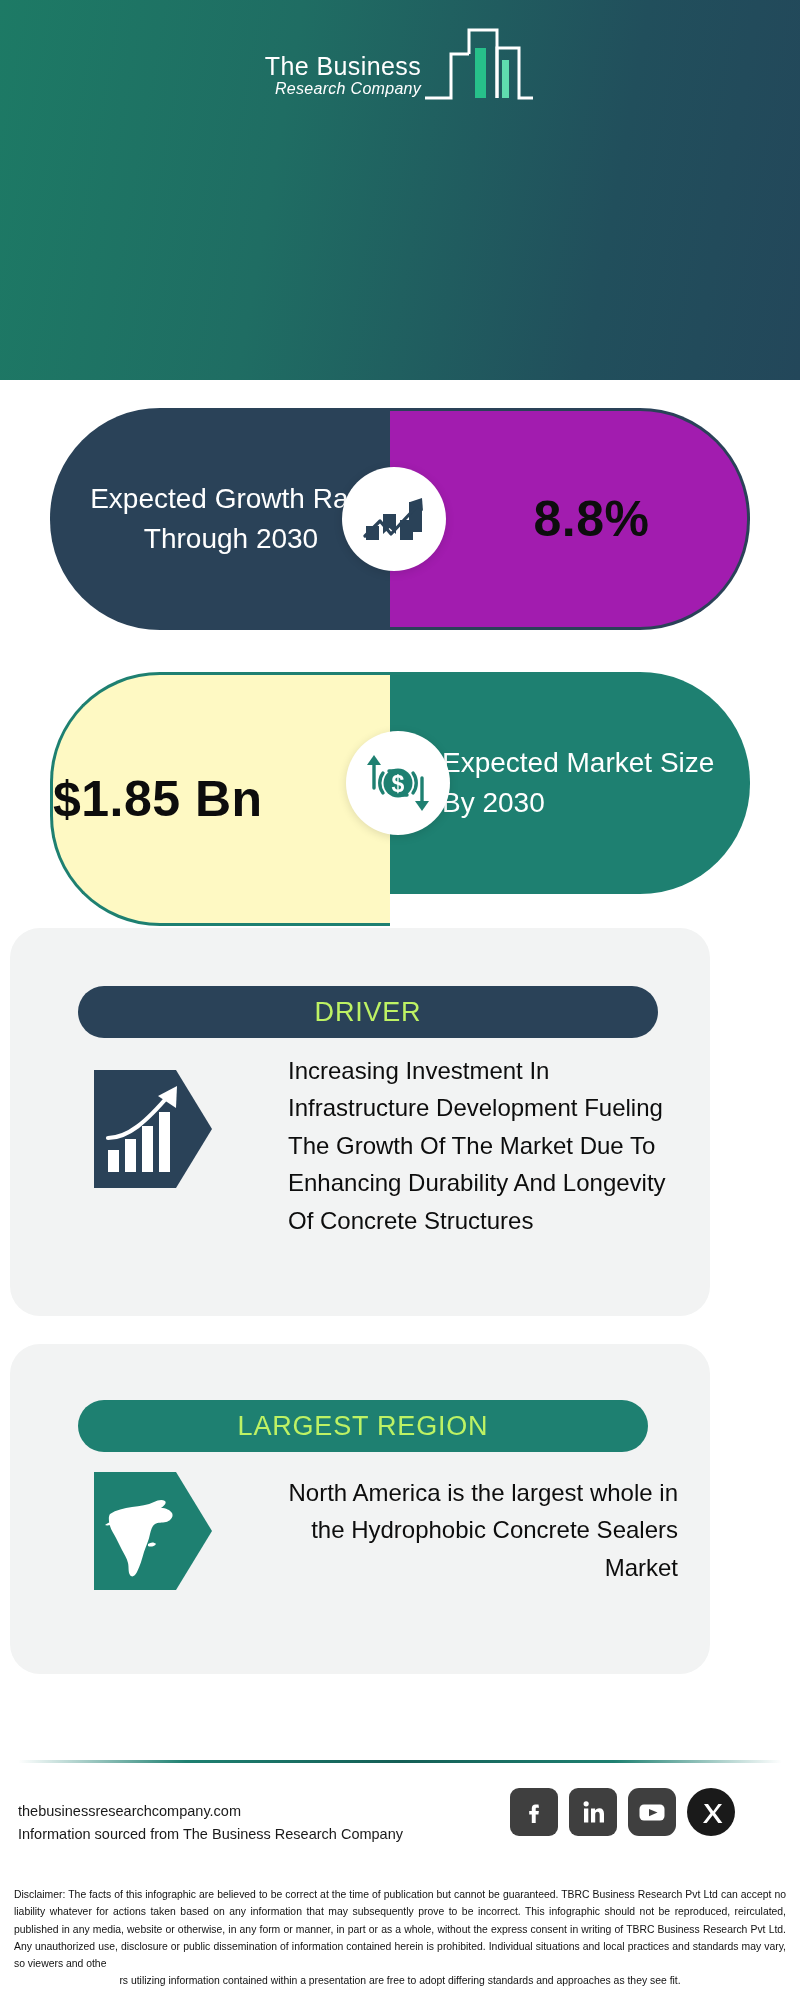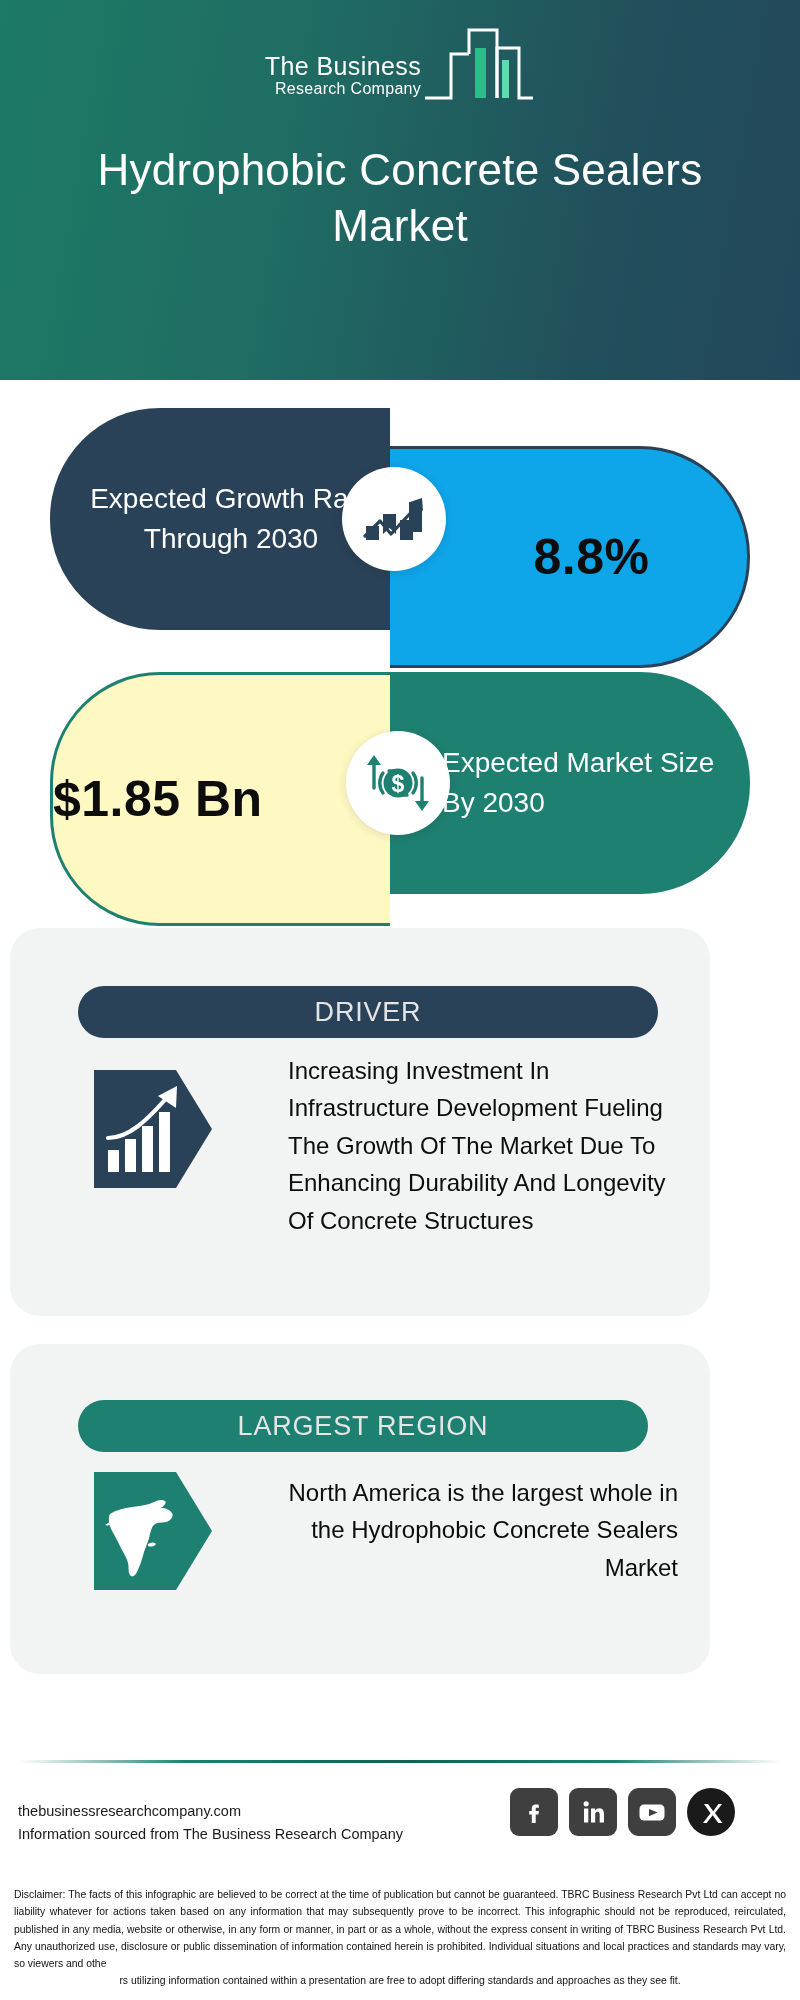--- a/index.html
+++ b/index.html
@@ -23,21 +23,21 @@
     display: flex; justify-content: center; align-items: flex-end;
   }
   .logo { display: flex; align-items: flex-end; gap: 0px; }
   .logo-text { text-align: right; padding-bottom: 4px; }
   .logo-line1 {
     color: #ffffff; font-size: 25px; letter-spacing: .4px;
     font-weight: 400; line-height: 1.05; white-space: nowrap;
   }
   .logo-line2 {
     color: #ffffff; font-size: 16px; letter-spacing: .3px;
-    font-weight: 400; line-height: 1.2; white-space: nowrap;
+    font-weight: 400; line-height: 1.2; white-space: nowrap; font-style: italic;
   }
   .logo-mark { position: relative; width: 112px; height: 76px; margin-left: 2px; }
   .logo-mark svg { display:block; }
 
   .hero-title {
     position: absolute; top: 142px; left: 0; width: 800px;
     text-align: center; color: #ffffff;
     font-size: 44px; font-weight: 400; line-height: 1.28;
     letter-spacing: .2px; padding: 0 60px;
   }
@@ -54,27 +54,26 @@
     border-radius: 110px 0 0 110px;
     display: flex; align-items: center; justify-content: center;
     padding-left: 22px;
   }
   .stat1-left .label {
     color: #ffffff; font-size: 28px; line-height: 1.42; text-align: center;
     font-weight: 400;
   }
   .stat1-right {
     width: 360px; height: 222px;
-    background: #0ea5e9;
+    background: #a21caf;
     border: 3px solid #2a4258;
     border-left: none;
     border-radius: 0 110px 110px 0;
     display: flex; align-items: center; justify-content: center;
     padding-left: 46px;
-    margin-top: 38px;
   }
   .stat1-right .value {
     color: #0d0d0d; font-size: 50px; font-weight: 700; letter-spacing: .5px;
   }
 
   
   .stat2 {
     position: absolute; top: 672px; left: 50px;
     width: 700px; height: 222px;
     display: flex;
@@ -125,21 +124,21 @@
   .panel-region { top: 1344px; height: 330px; }
 
   .pill {
     position: absolute; left: 78px;
     height: 52px; border-radius: 26px;
     display: flex; align-items: center; justify-content: center;
   }
   .pill-driver { top: 986px; width: 580px; background: #2a4258; }
   .pill-region { top: 1400px; width: 570px; background: #1e8071; }
   .pill span {
-    color: #e5e5e5; font-size: 27px; letter-spacing: .8px; font-weight: 400;
+    color: #bef264; font-size: 27px; letter-spacing: .8px; font-weight: 400;
   }
 
   .arrow-box {
     position: absolute;
     width: 118px; height: 126px;
     display: flex; align-items: center; justify-content: center;
   }
   .arrow-driver { top: 1066px; left: 94px; }
   .arrow-region { top: 1468px; left: 94px; }
 
@@ -197,21 +196,20 @@
             <polyline points="2,72 28,72 28,28 46,28" fill="none" stroke="#ffffff" stroke-width="3"></polyline>
             <polyline points="46,28 46,4 74,4 74,72" fill="none" stroke="#ffffff" stroke-width="3"></polyline>
             <polyline points="74,72 74,22 96,22 96,72 110,72" fill="none" stroke="#ffffff" stroke-width="3"></polyline>
             <rect x="52" y="22" width="11" height="50" fill="#27c08a"></rect>
             <rect x="79" y="34" width="7" height="38" fill="#5fdcae"></rect>
           </svg>
         </div>
       </div>
     </div>
 
-    <div class="hero-title">Hydrophobic Concrete Sealers Market</div>
   </div>
 
   <div class="stat1">
     <div class="stat1-left">
       <div class="label">Expected Growth Rate Through 2030</div>
     </div>
     <div class="stat1-right">
       <div class="value">8.8%</div>
     </div>
     <div class="badge badge-1">

